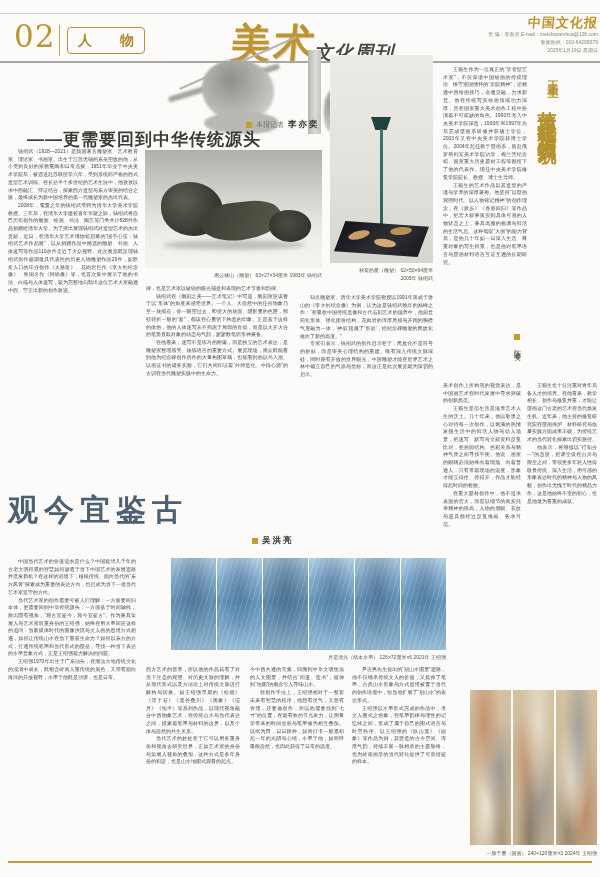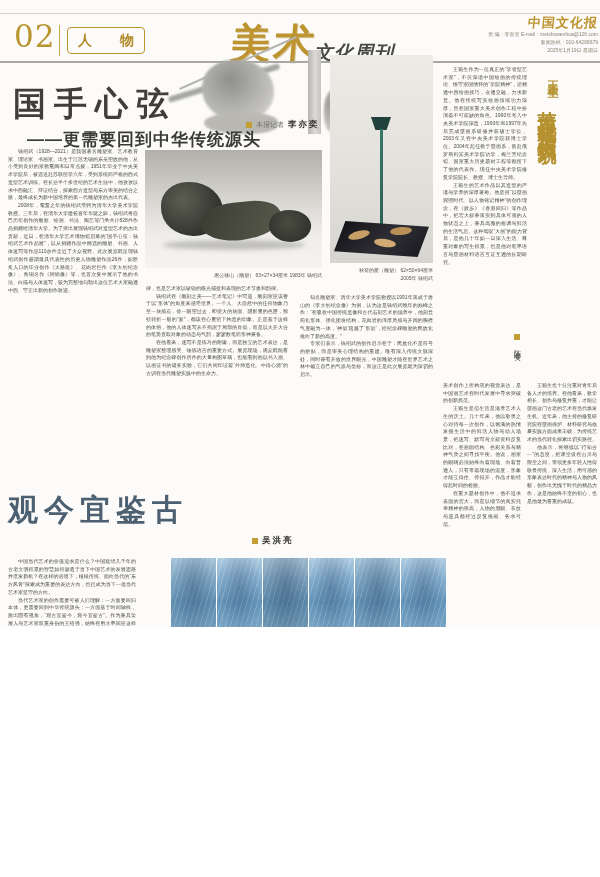--- a/index.html
+++ b/index.html
@@ -1,17 +1,17 @@
 <!DOCTYPE html>
 <html><head>
 <meta charset="utf-8">
 <style>
   html,body { margin:0; padding:0; background:#ffffff; }
   .page {
-    position:relative; width:600px; height:627px; margin:0 auto;
+    position:relative; width:600px; height:877px; margin:0 auto;
     background:#fcfbf9; overflow:hidden;
     font-family:"Liberation Sans", sans-serif;
   }
   .abs { position:absolute; }
 
   
   .top-hairline { left:0; top:13px; width:600px; height:1px; background:#d2d0ca; }
   .page-num { left:14px; top:18px; font-family:"DejaVu Serif", serif; font-size:31px; color:#b9952f; letter-spacing:1px; }
   .num-rule { left:59px; top:25px; width:1px; height:31px; background:#c9a84c; }
   .section-stamp {
@@ -158,21 +158,20 @@
 
   <div class="abs hero">
     <div class="spear"></div>
     <div class="bow"></div>
     <div class="torso"></div>
     <div class="mound"></div>
     <div class="pillar"></div>
     <div class="figure"></div>
   </div>
 
-  <div class="abs a1-title">国手心弦</div>
   <div class="abs a1-sub">——更需要回到中华传统源头</div>
   <div class="abs byline" style="left:246px; top:119px;">
     <span class="bullet"></span>
     <span class="by-pre">本报记者</span>
     <span class="by-name">李亦奕</span>
   </div>
 
   <div class="abs imgA">
     <div class="m1"></div>
     <div class="m2"></div>

